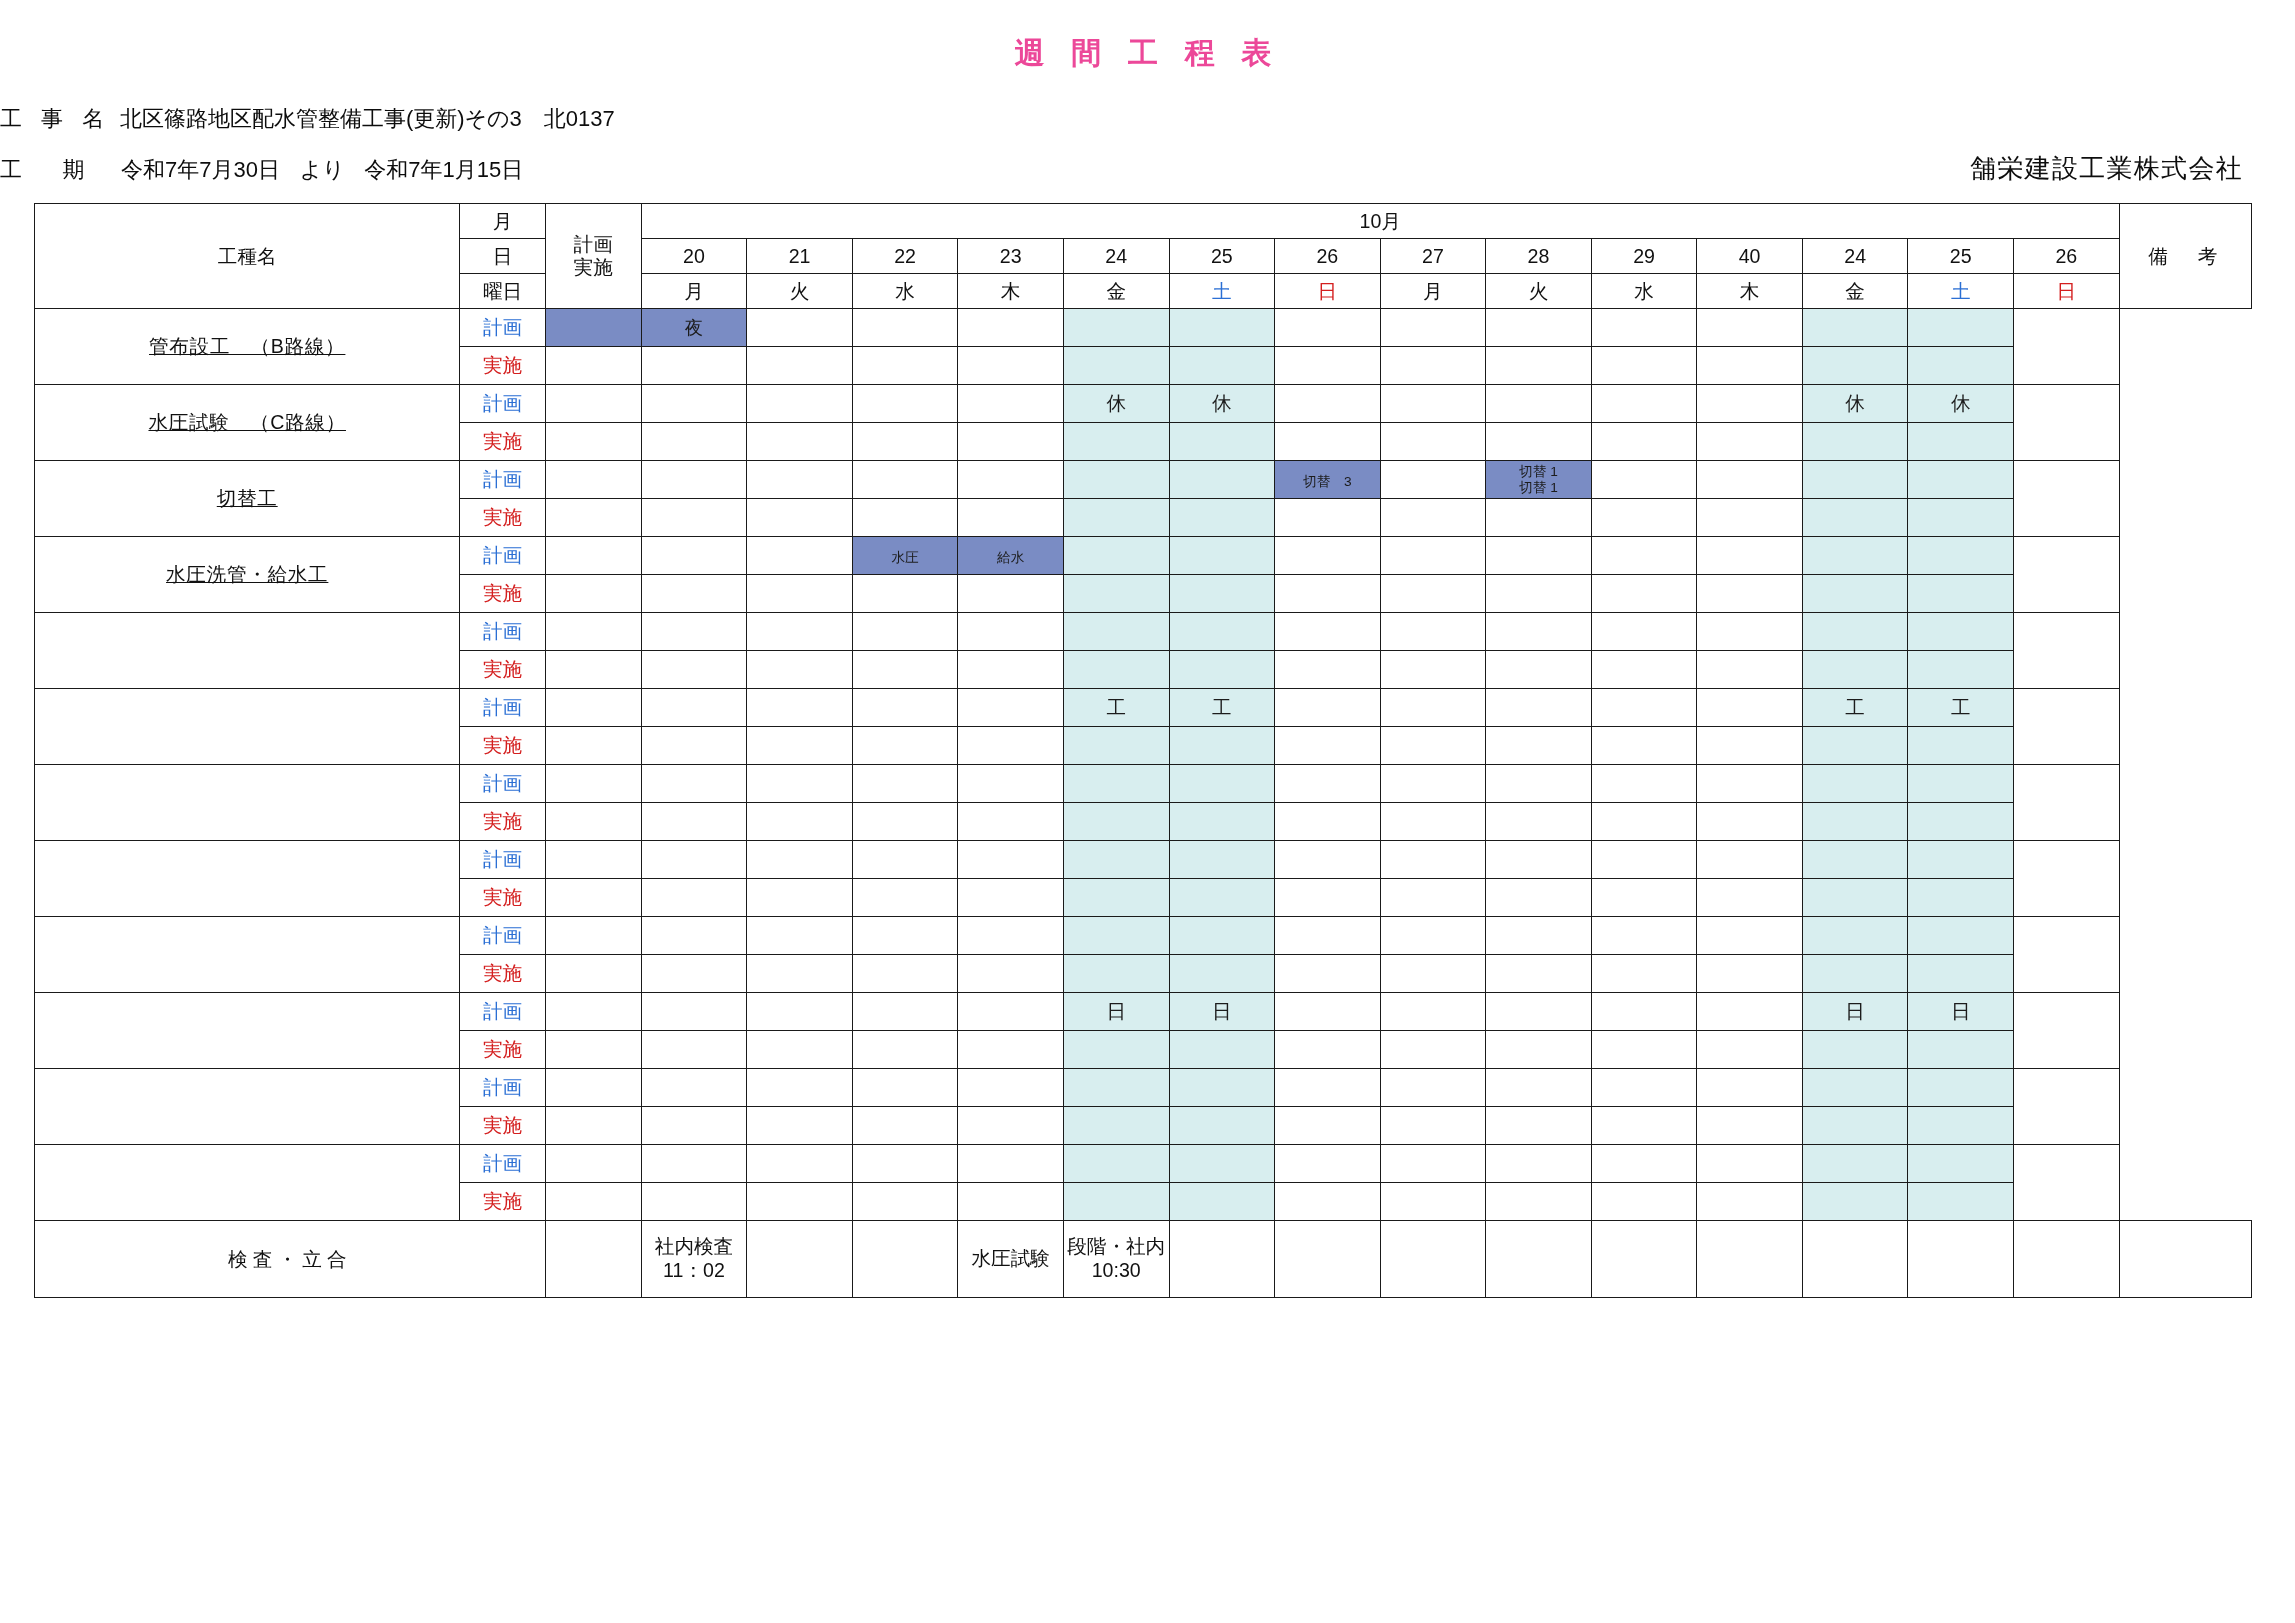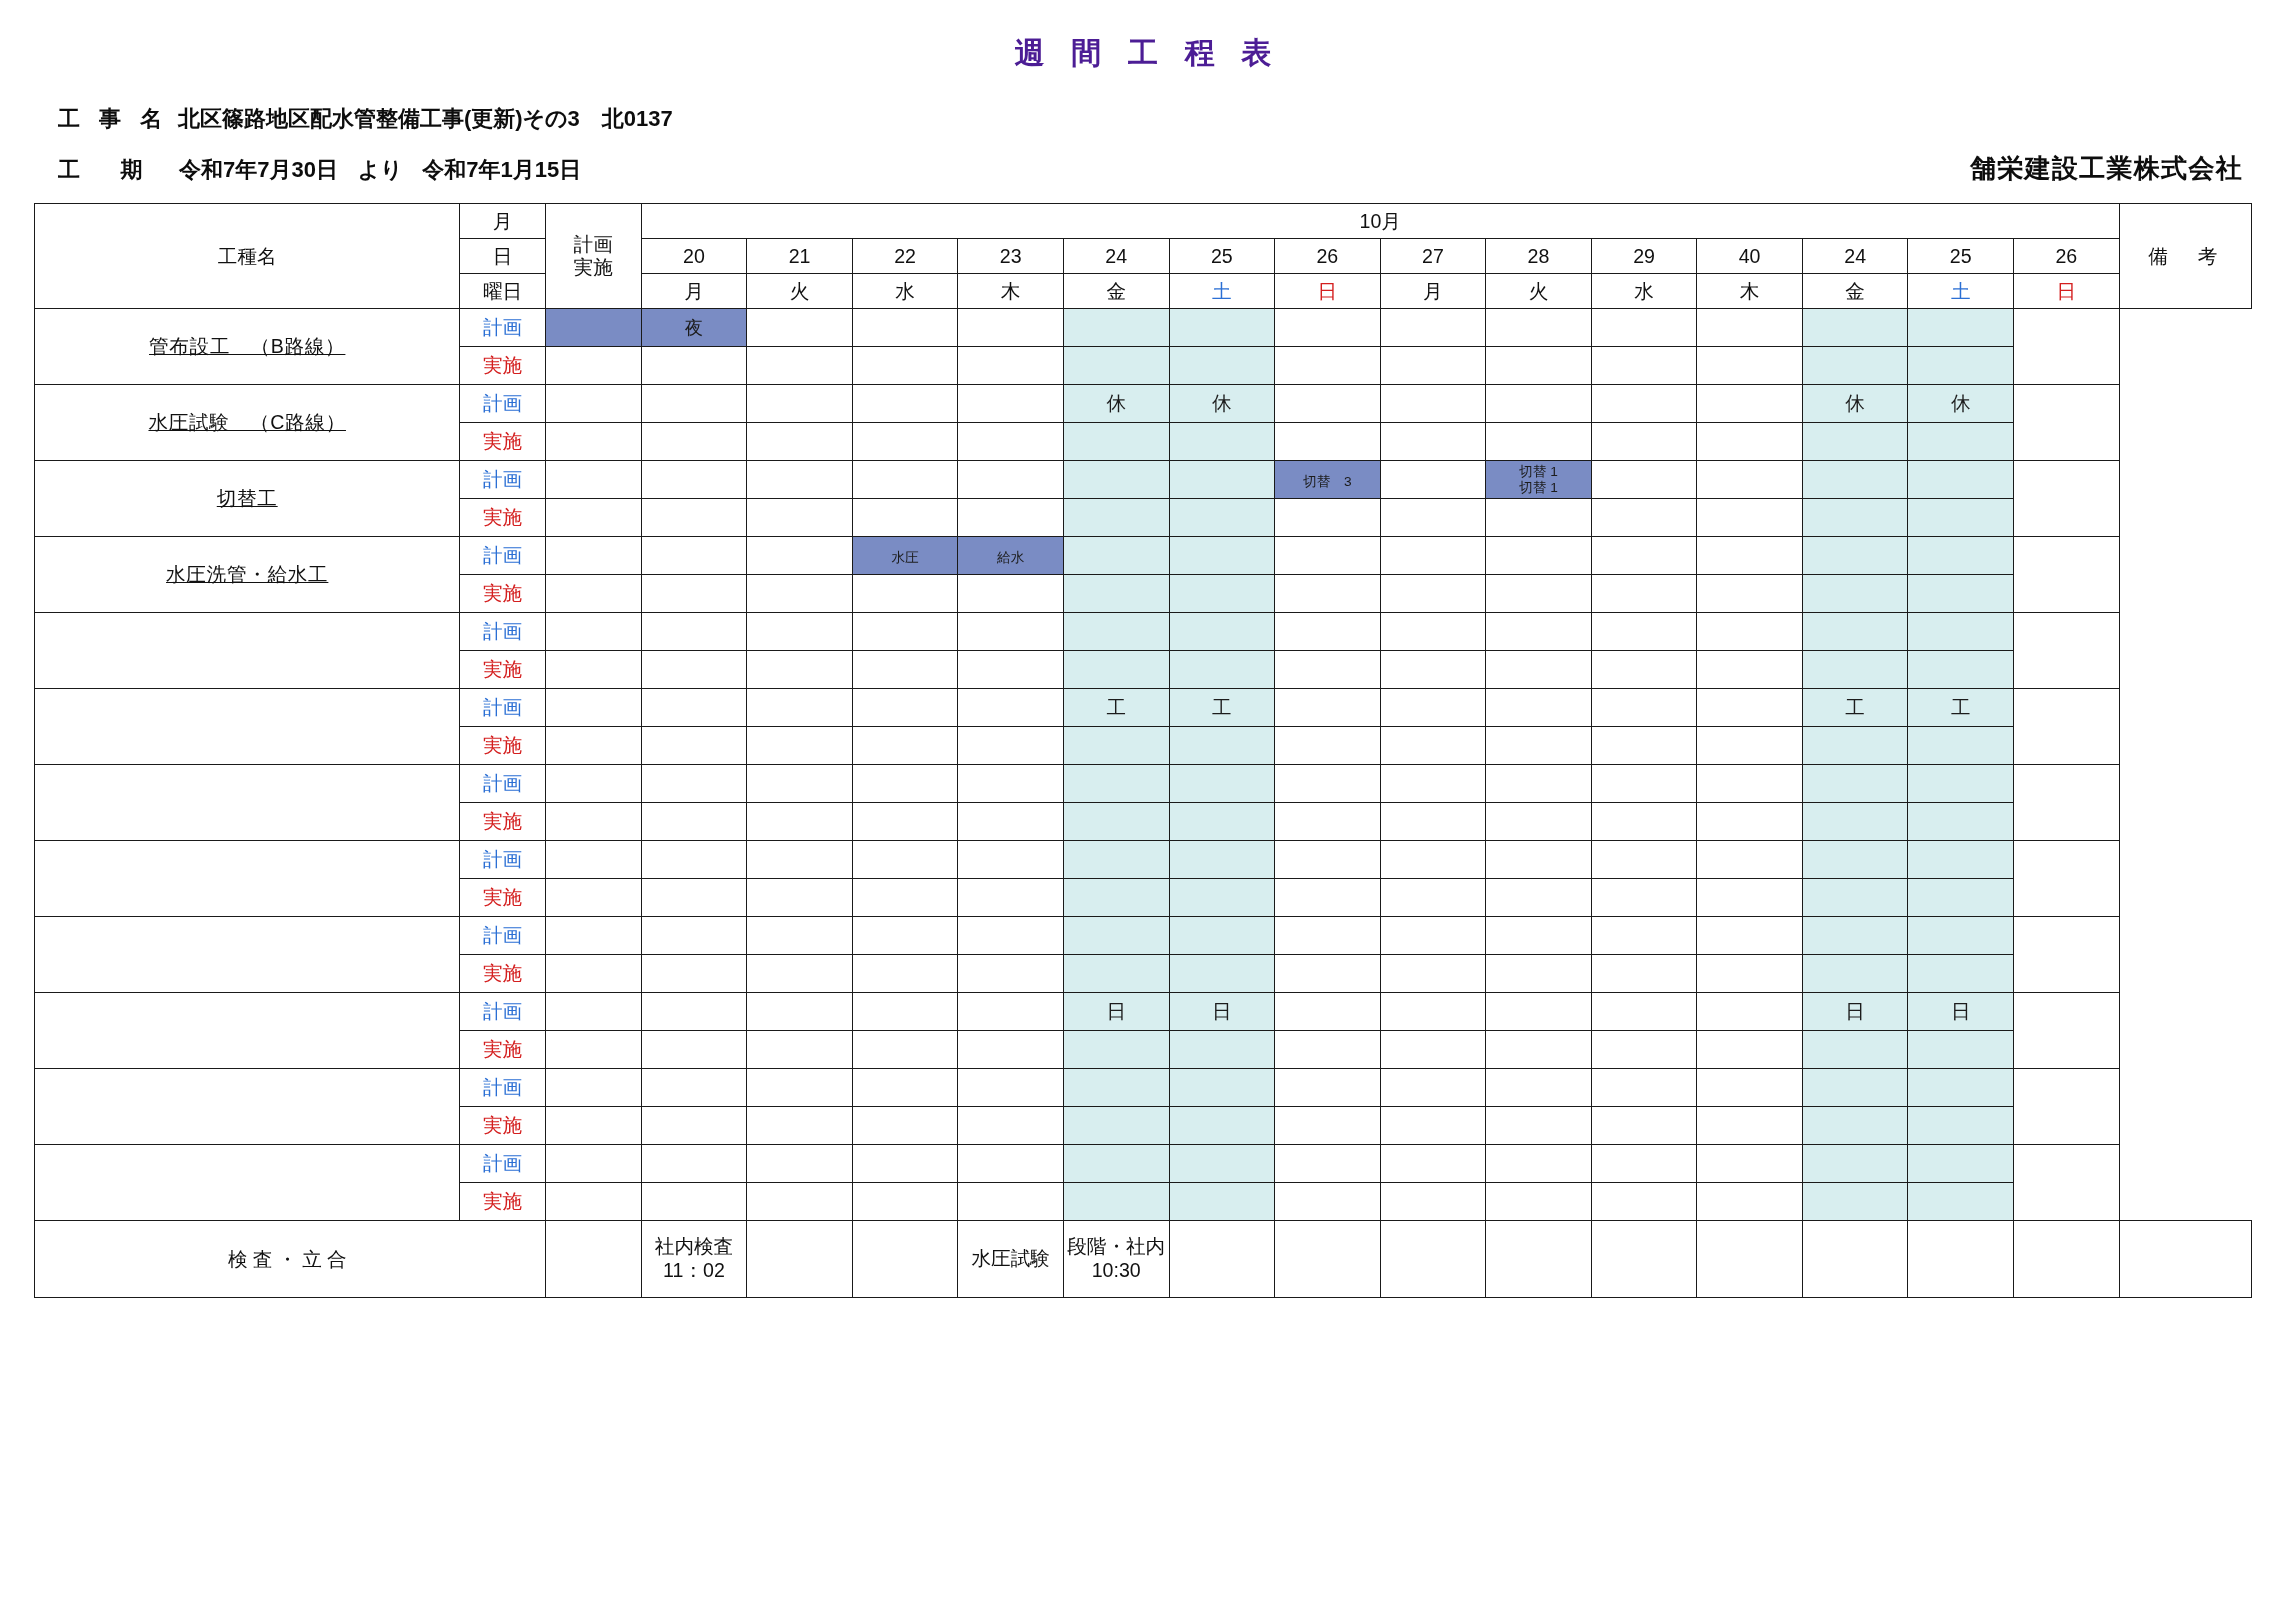--- a/index.html
+++ b/index.html
@@ -21,29 +21,27 @@
     height: 1623px;
     box-sizing: border-box;
     padding: 0;
   }
   .title {
     text-align: center;
     font-size: 30px;
     font-weight: bold;
     letter-spacing: 9.2px;
     margin-top: 33px;
-    color: #4c1d95;
+    color: #ec4899;
   }
   .meta {
     margin-top: 30px;
-    padding-left: 58px;
     font-size: 22px;
     color: #0d0d0d;
     letter-spacing: 0.7px;
-    font-weight: bold;
   }
   .meta-row {
     display: flex;
     align-items: baseline;
     margin-bottom: 17px;
   }
   .meta-label {
     letter-spacing: 6.5px;
     margin-right: 9.2px;
   }

